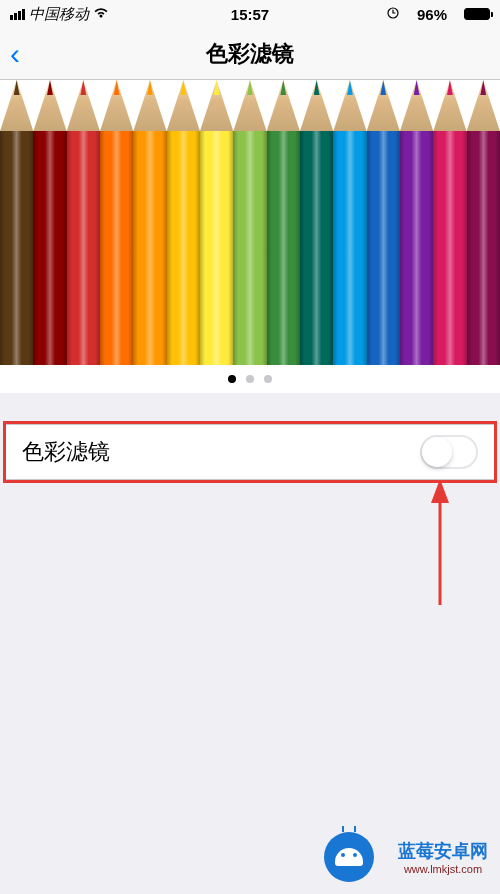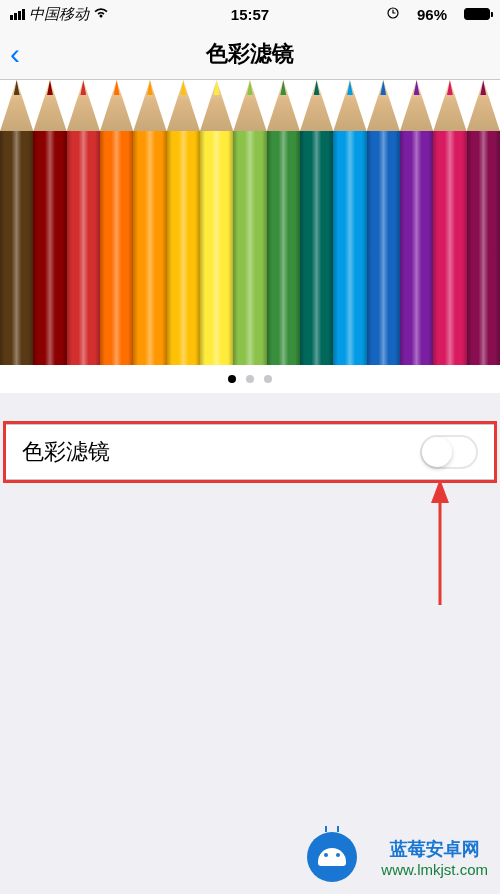--- a/index.html
+++ b/index.html
@@ -242,21 +242,21 @@
       top: 5px;
       width: 4px;
       height: 4px;
       background: #1976d2;
       border-radius: 50%;
     }
     .wm-android::before { left: 6px; }
     .wm-android::after { right: 6px; }
     .wm-text { display: flex; flex-direction: column; }
     .wm-title { color: #1976d2; font-size: 18px; font-weight: 600; }
-    .wm-url { color: #15803d; font-size: 15px; }
+    .wm-url { color: #7f1d1d; font-size: 11px; }
   </style>
 </head>
 <body>
 
 <div class="status-bar">
   <div class="status-left">
     <div class="signal-bars">
       <span class="sb1"></span>
         <span class="sb2"></span>
         <span class="sb3"></span>

